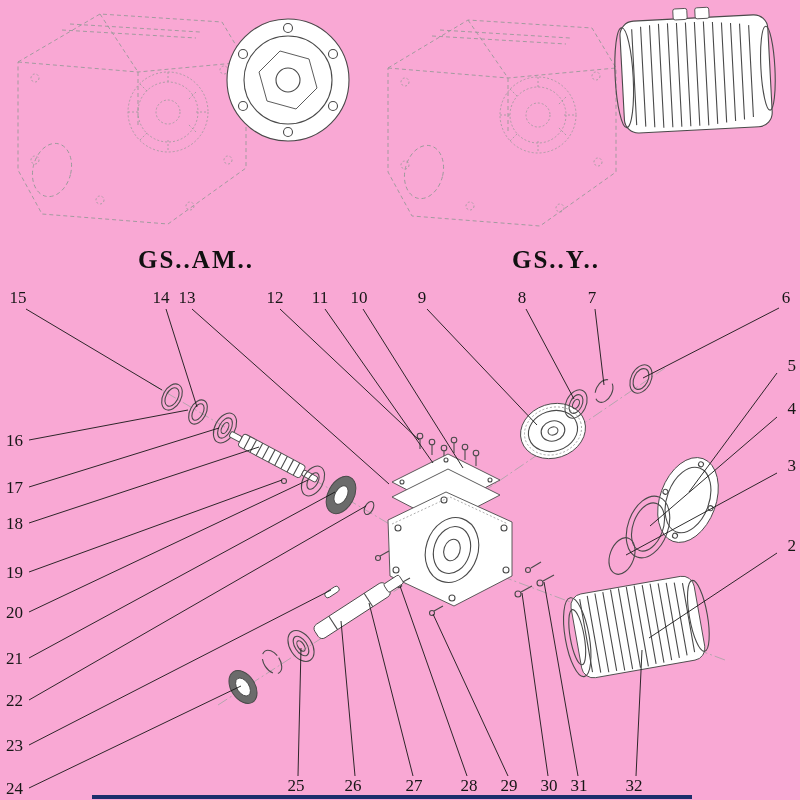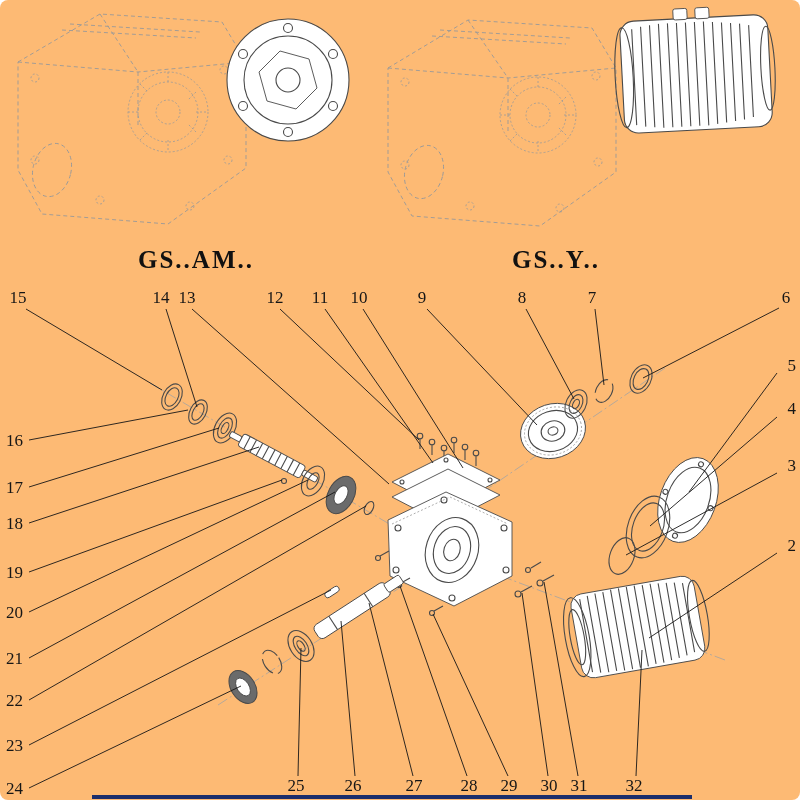--- a/index.html
+++ b/index.html
@@ -4,22 +4,22 @@
 <style>
   :root{
     --solid:#4a4a4a;
     --dash:#999999;
     --callout:#161616;
     --dark:#6b6b6b;
     --footer:#1c2e6b;
   }
   html,body{margin:0;padding:0;background:#fff;}
   .canvas{
-    position:relative;width:800px;height:800px;background:#fdba74;
-    font-family:"Liberation Serif", serif;overflow:hidden;border-radius:8px;
+    position:relative;width:800px;height:800px;background:#f9a8d4;
+    font-family:"Liberation Serif", serif;overflow:hidden;
   }
   svg{display:block}
   .dash{fill:none;stroke:var(--dash);stroke-width:.9;stroke-dasharray:4 3;}
   .dash2{fill:none;stroke:var(--dash);stroke-width:.8;stroke-dasharray:2 2;}
   .solid{fill:none;stroke:var(--solid);stroke-width:1.1;}
   .solidw{fill:#fff;stroke:var(--solid);stroke-width:1.1;}
   .darkfill{fill:var(--dark);stroke:var(--solid);stroke-width:1;}
   .whitefill{fill:#fff;stroke:var(--solid);stroke-width:.9;}
   .axis{fill:none;stroke:#a3a3a3;stroke-width:.8;stroke-dasharray:11 3 2 3;}
   .callout-line{stroke:var(--callout);stroke-width:.9;}

